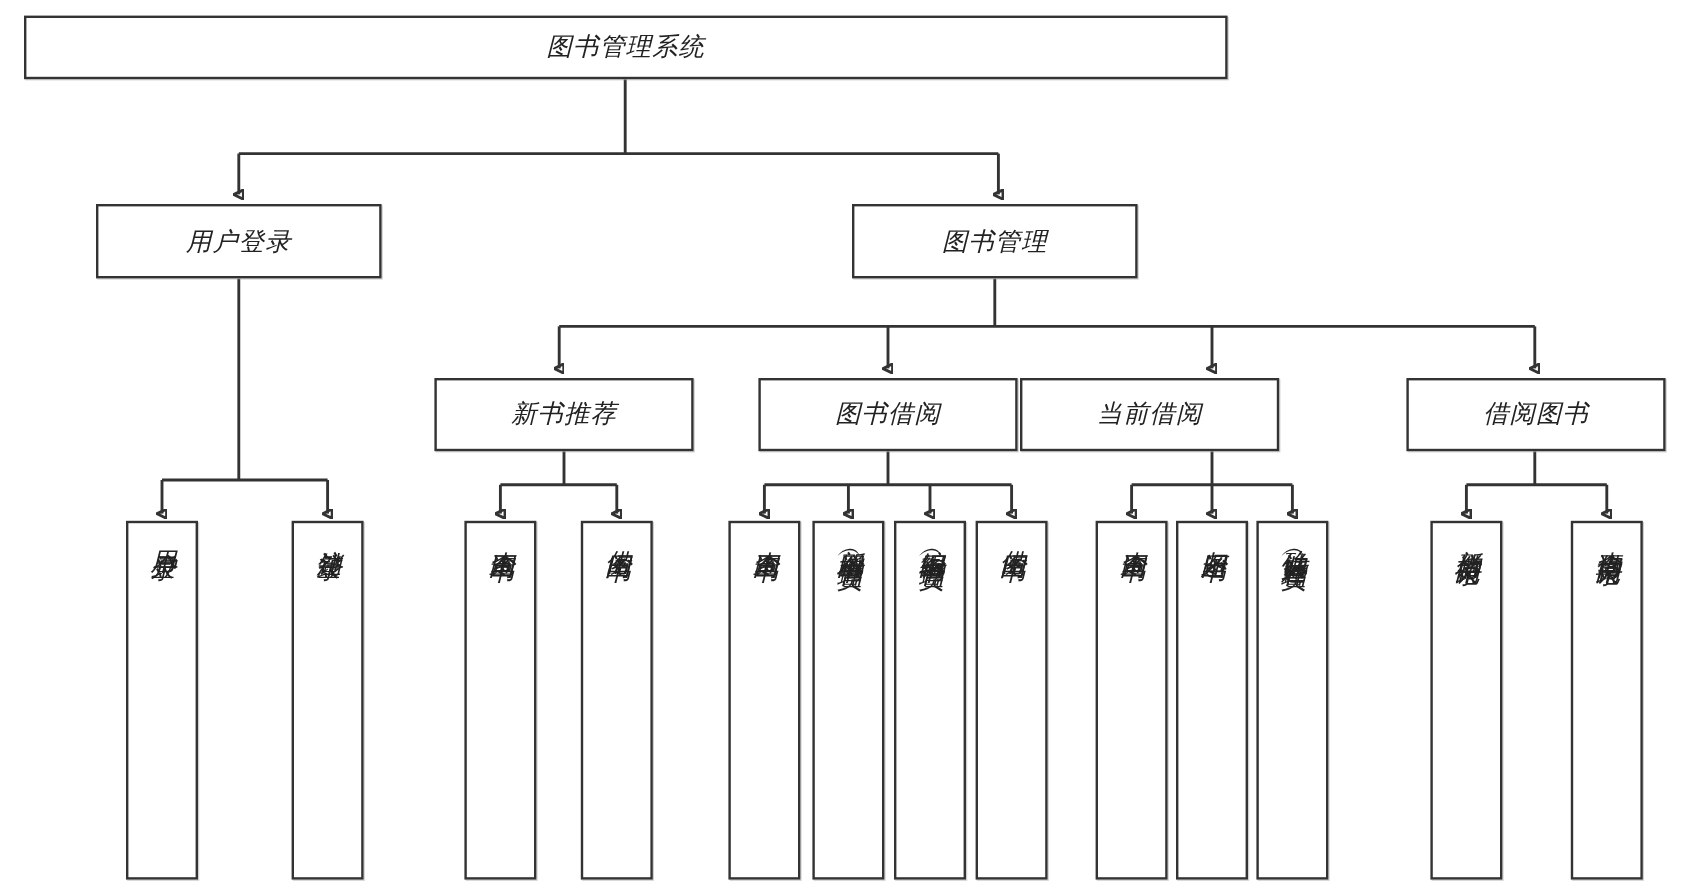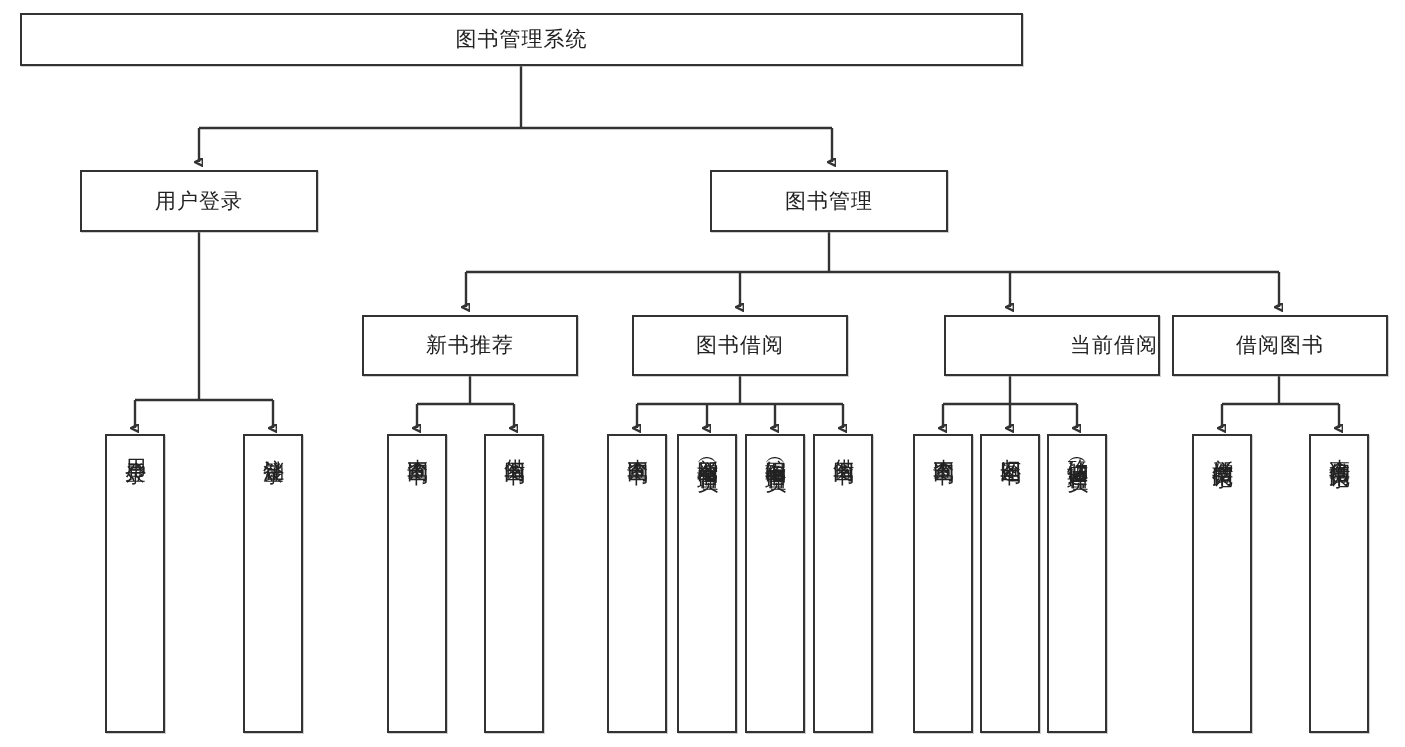--- a/index.html
+++ b/index.html
@@ -9,20 +9,21 @@
   }
   body {
     font-family: "DejaVu Sans", "Liberation Sans", sans-serif;
   }
   #canvas {
     position: relative;
     width: 1405px;
     height: 747px;
     background: #ffffff;
     overflow: hidden;
+    font-style: italic;
   }
   .node {
     position: absolute;
     box-sizing: border-box;
     border: 2px solid #333333;
     background: #ffffff;
     display: flex;
     align-items: center;
     justify-content: center;
     color: #222222;
@@ -134,21 +135,21 @@
   <div class="node" style="left:710px; top:170px; width:238px; height:62px;">
     <span class="node-label">图书管理</span>
   </div>
 
   <div class="node" style="left:362px; top:315px; width:216px; height:61px;">
     <span class="node-label">新书推荐</span>
   </div>
   <div class="node" style="left:632px; top:315px; width:216px; height:61px;">
     <span class="node-label">图书借阅</span>
   </div>
-  <div class="node" style="left:944px; top:315px; width:216px; height:61px;justify-content:flex-end;">
+  <div class="node" style="left:850px; top:315px; width:216px; height:61px;">
     <span class="node-label">当前借阅</span>
   </div>
   <div class="node" style="left:1172px; top:315px; width:216px; height:61px;">
     <span class="node-label">借阅图书</span>
   </div>
 
   <div class="node vertical" style="left:105px; top:434px; width:60px; height:299px;">
     <span class="node-label">用户登录</span>
   </div>
   <div class="node vertical" style="left:243px; top:434px; width:60px; height:299px;">

